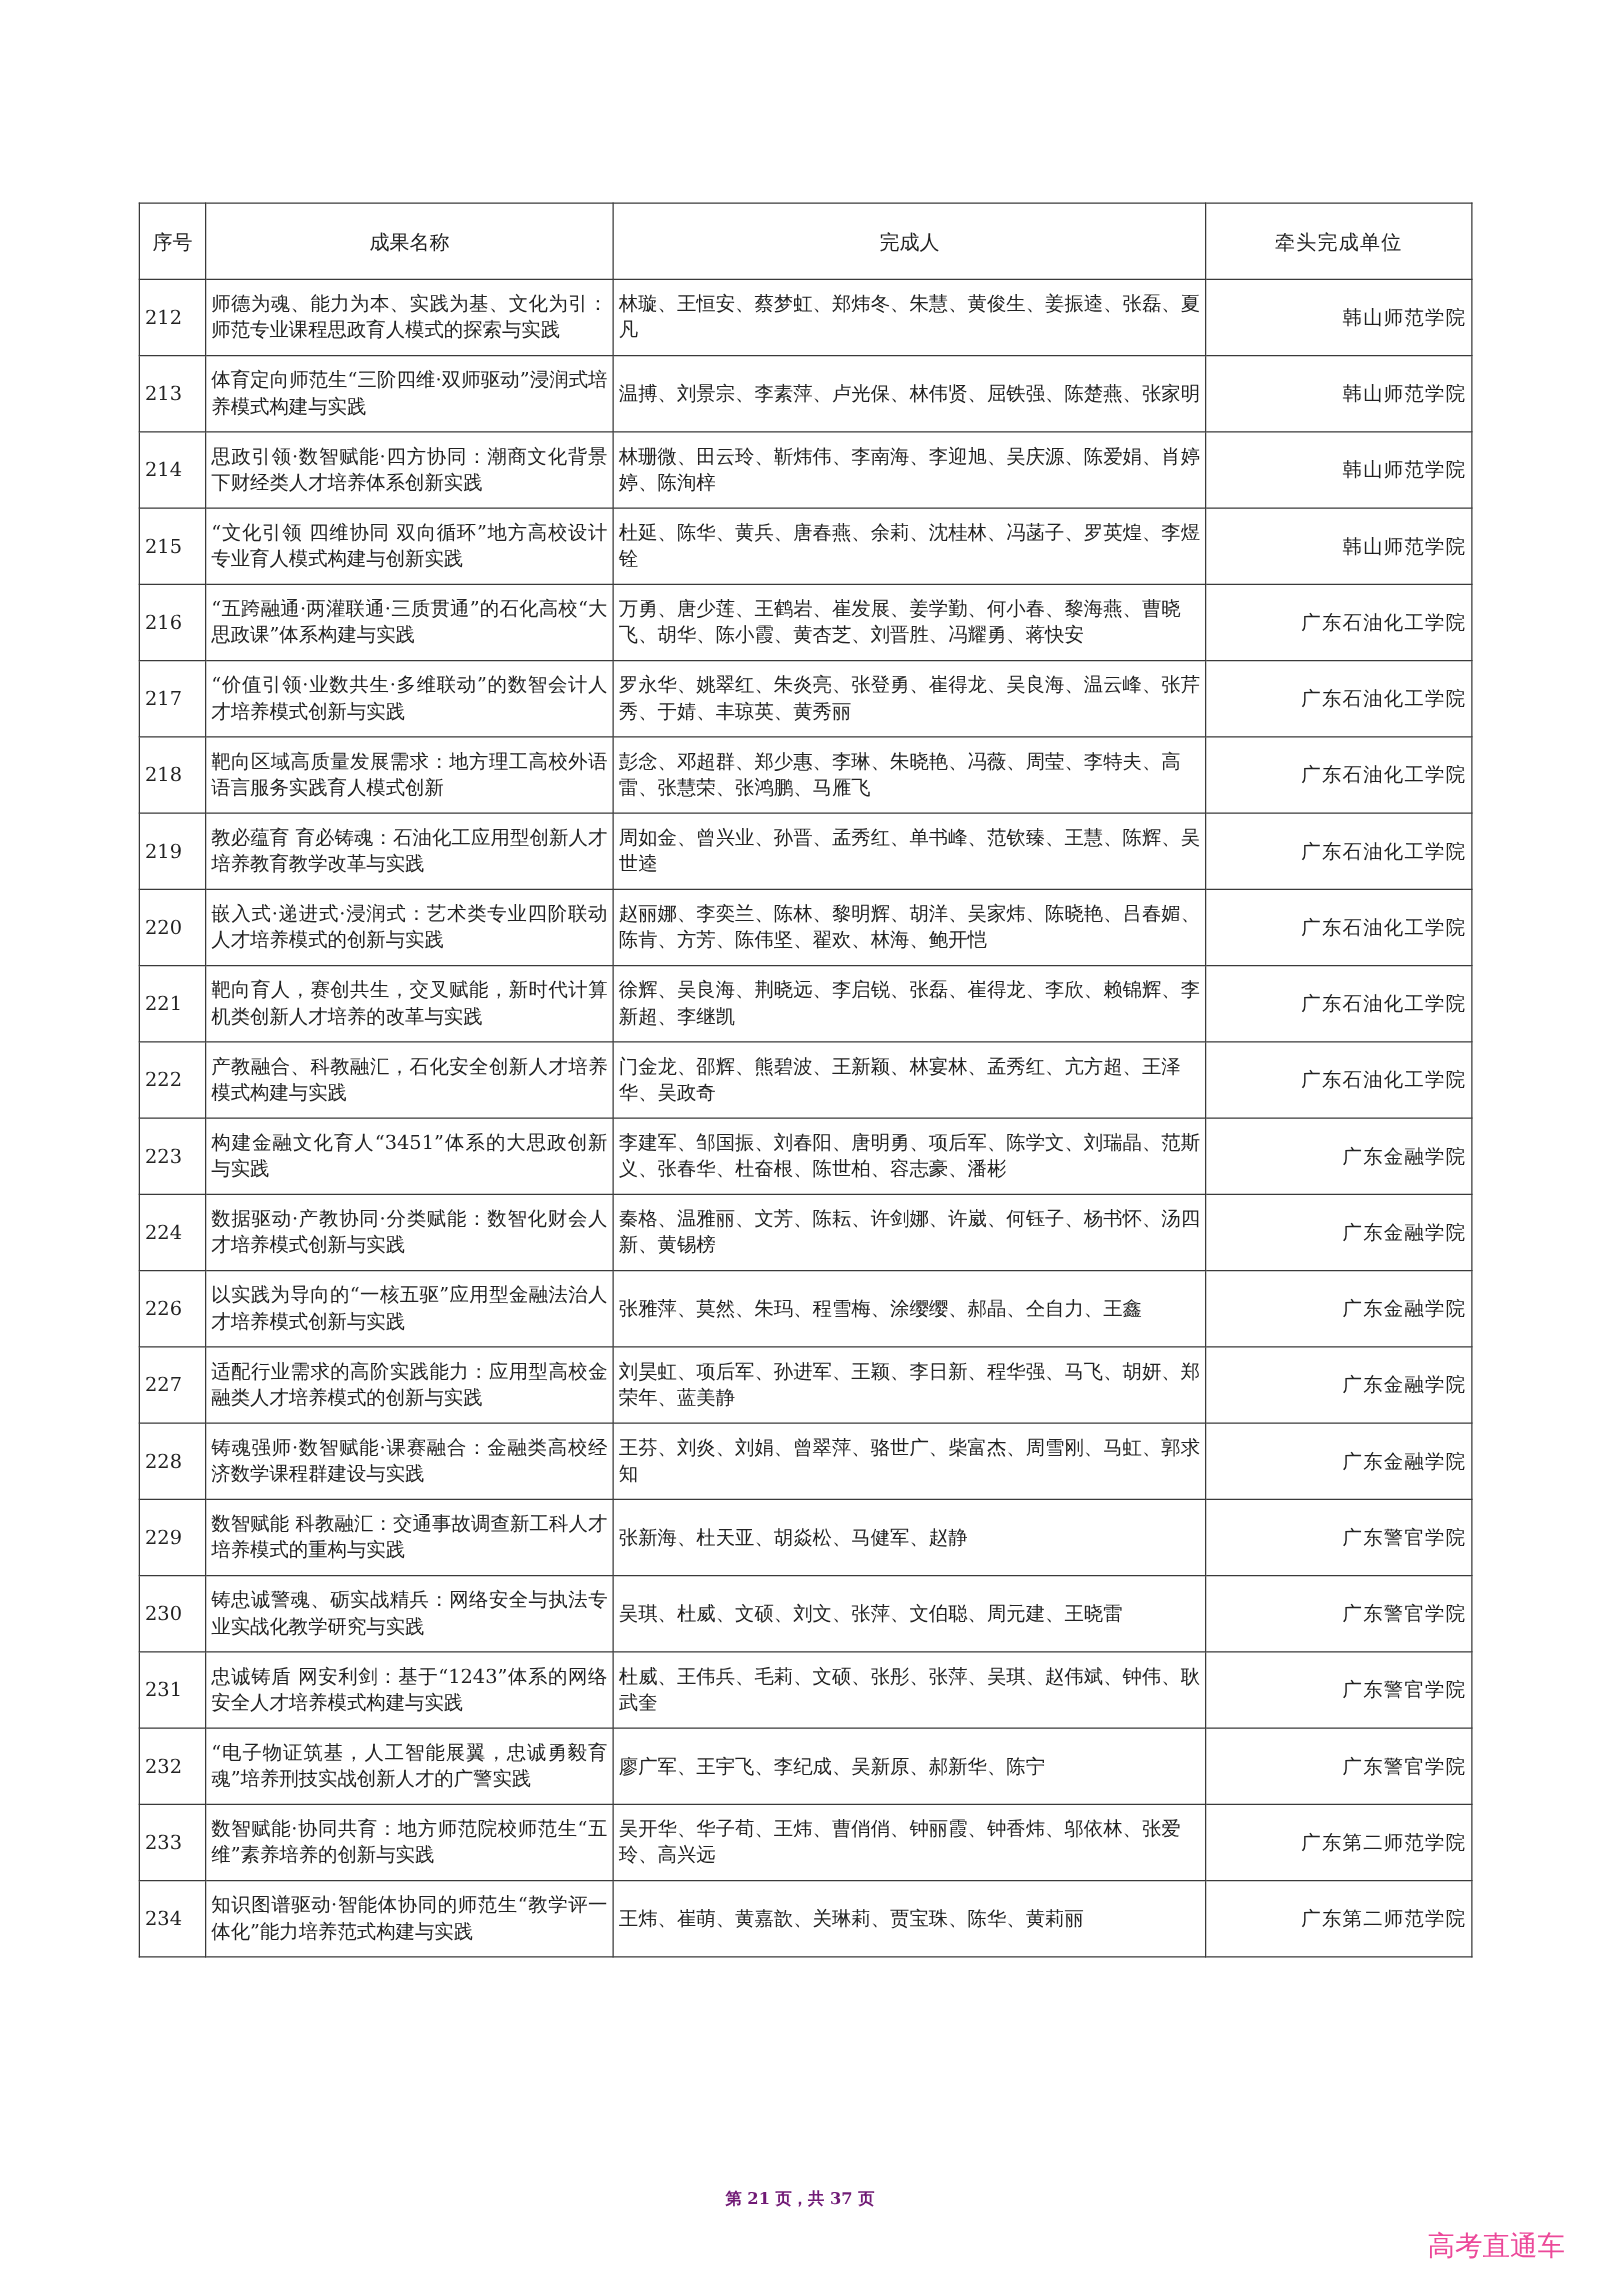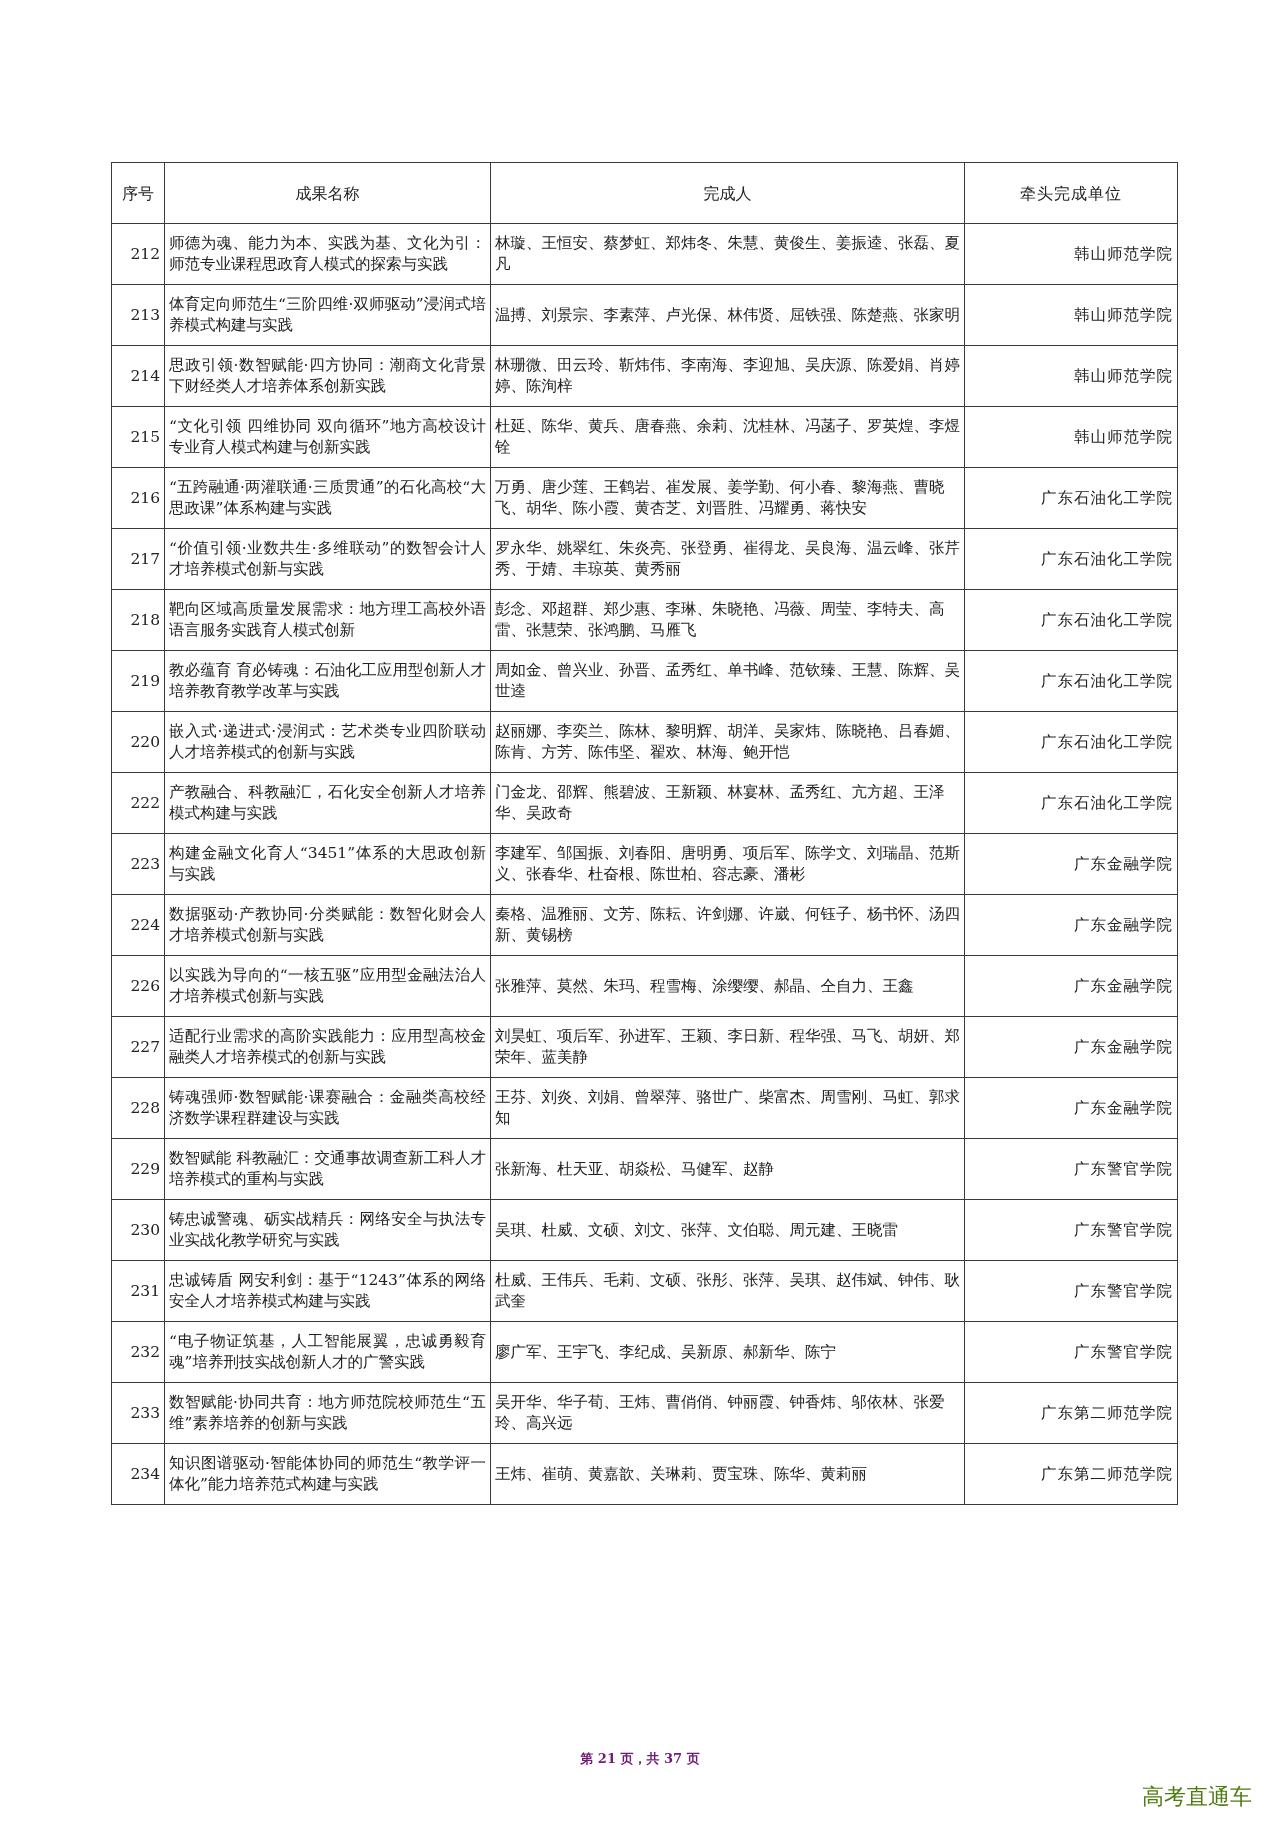--- a/index.html
+++ b/index.html
@@ -5,27 +5,27 @@
   html, body { margin: 0; padding: 0; background: #ffffff; }
   body { width: 1280px; height: 1833px; position: relative; overflow: hidden;
          font-family: "DejaVu Serif", "Liberation Serif", serif; color: #222; }
   .page-table { position: absolute; left: 111px; top: 162px; width: 1062px;
          border-collapse: collapse; table-layout: fixed; }
   .page-table td, .page-table th { border: 1.5px solid #3a3a3a; padding: 0 4px; vertical-align: middle;
          font-size: 15.5px; line-height: 21px; }
   .page-table th { height: 60px; font-weight: normal; font-size: 16px; text-align: center;
          font-family: "DejaVu Sans", "Liberation Sans", sans-serif; }
   .page-table td { height: 60px; }
-  .c-no { width: 44px; text-align: right; }
+  .c-no { width: 44px; text-align: left; }
   .c-title { width: 317px; text-align: justify; }
   .c-people { width: 465px; text-align: left; }
   .c-unit { width: 204px; text-align: right; letter-spacing: 1px; }
   .footer { position: absolute; top: 1750px; left: 0; width: 1280px; text-align: center;
          font-size: 13px; font-weight: bold; color: #701a75; }
-  .watermark { position: absolute; top: 1782px; left: 1142px; font-size: 22px; color: #4d7c0f;
+  .watermark { position: absolute; top: 1782px; left: 1142px; font-size: 22px; color: #ec4899;
          font-family: "DejaVu Sans", "Liberation Sans", sans-serif; }
 </style>
 </head>
 <body>
 
 <table class="page-table">
   <thead>
     <tr>
       <th class="c-no">序号</th>
       <th class="c-title">成果名称</th>
@@ -79,20 +79,26 @@
       <tr>
         <td class="c-no">219</td>
         <td class="c-title">教必蕴育 育必铸魂：石油化工应用型创新人才培养教育教学改革与实践</td>
         <td class="c-people">周如金、曾兴业、孙晋、孟秀红、单书峰、范钦臻、王慧、陈辉、吴世逵</td>
         <td class="c-unit">广东石油化工学院</td>
       </tr>
       <tr>
         <td class="c-no">220</td>
         <td class="c-title">嵌入式·递进式·浸润式：艺术类专业四阶联动人才培养模式的创新与实践</td>
         <td class="c-people">赵丽娜、李奕兰、陈林、黎明辉、胡洋、吴家炜、陈晓艳、吕春媚、陈肯、方芳、陈伟坚、翟欢、林海、鲍开恺</td>
+        <td class="c-unit">广东石油化工学院</td>
+      </tr>
+      <tr>
+        <td class="c-no">221</td>
+        <td class="c-title">靶向育人，赛创共生，交叉赋能，新时代计算机类创新人才培养的改革与实践</td>
+        <td class="c-people">徐辉、吴良海、荆晓远、李启锐、张磊、崔得龙、李欣、赖锦辉、李新超、李继凯</td>
         <td class="c-unit">广东石油化工学院</td>
       </tr>
       <tr>
         <td class="c-no">222</td>
         <td class="c-title">产教融合、科教融汇，石化安全创新人才培养模式构建与实践</td>
         <td class="c-people">门金龙、邵辉、熊碧波、王新颖、林宴林、孟秀红、亢方超、王泽华、吴政奇</td>
         <td class="c-unit">广东石油化工学院</td>
       </tr>
       <tr>
         <td class="c-no">223</td>

